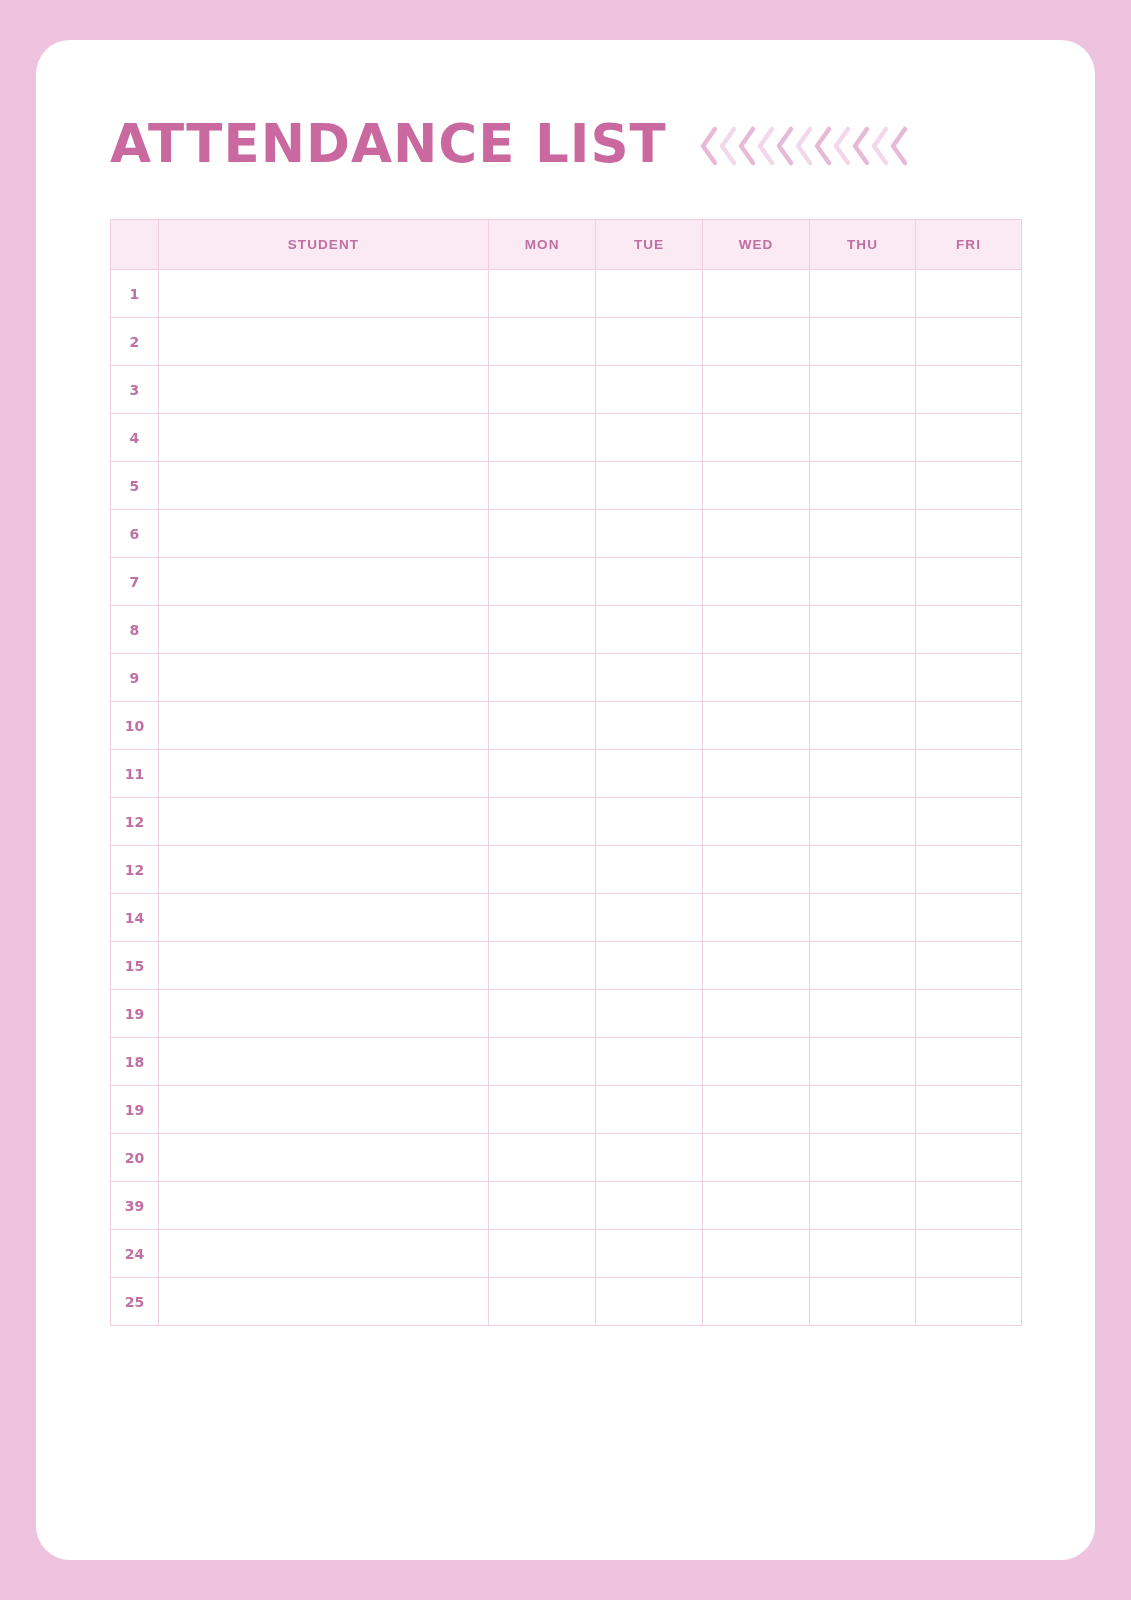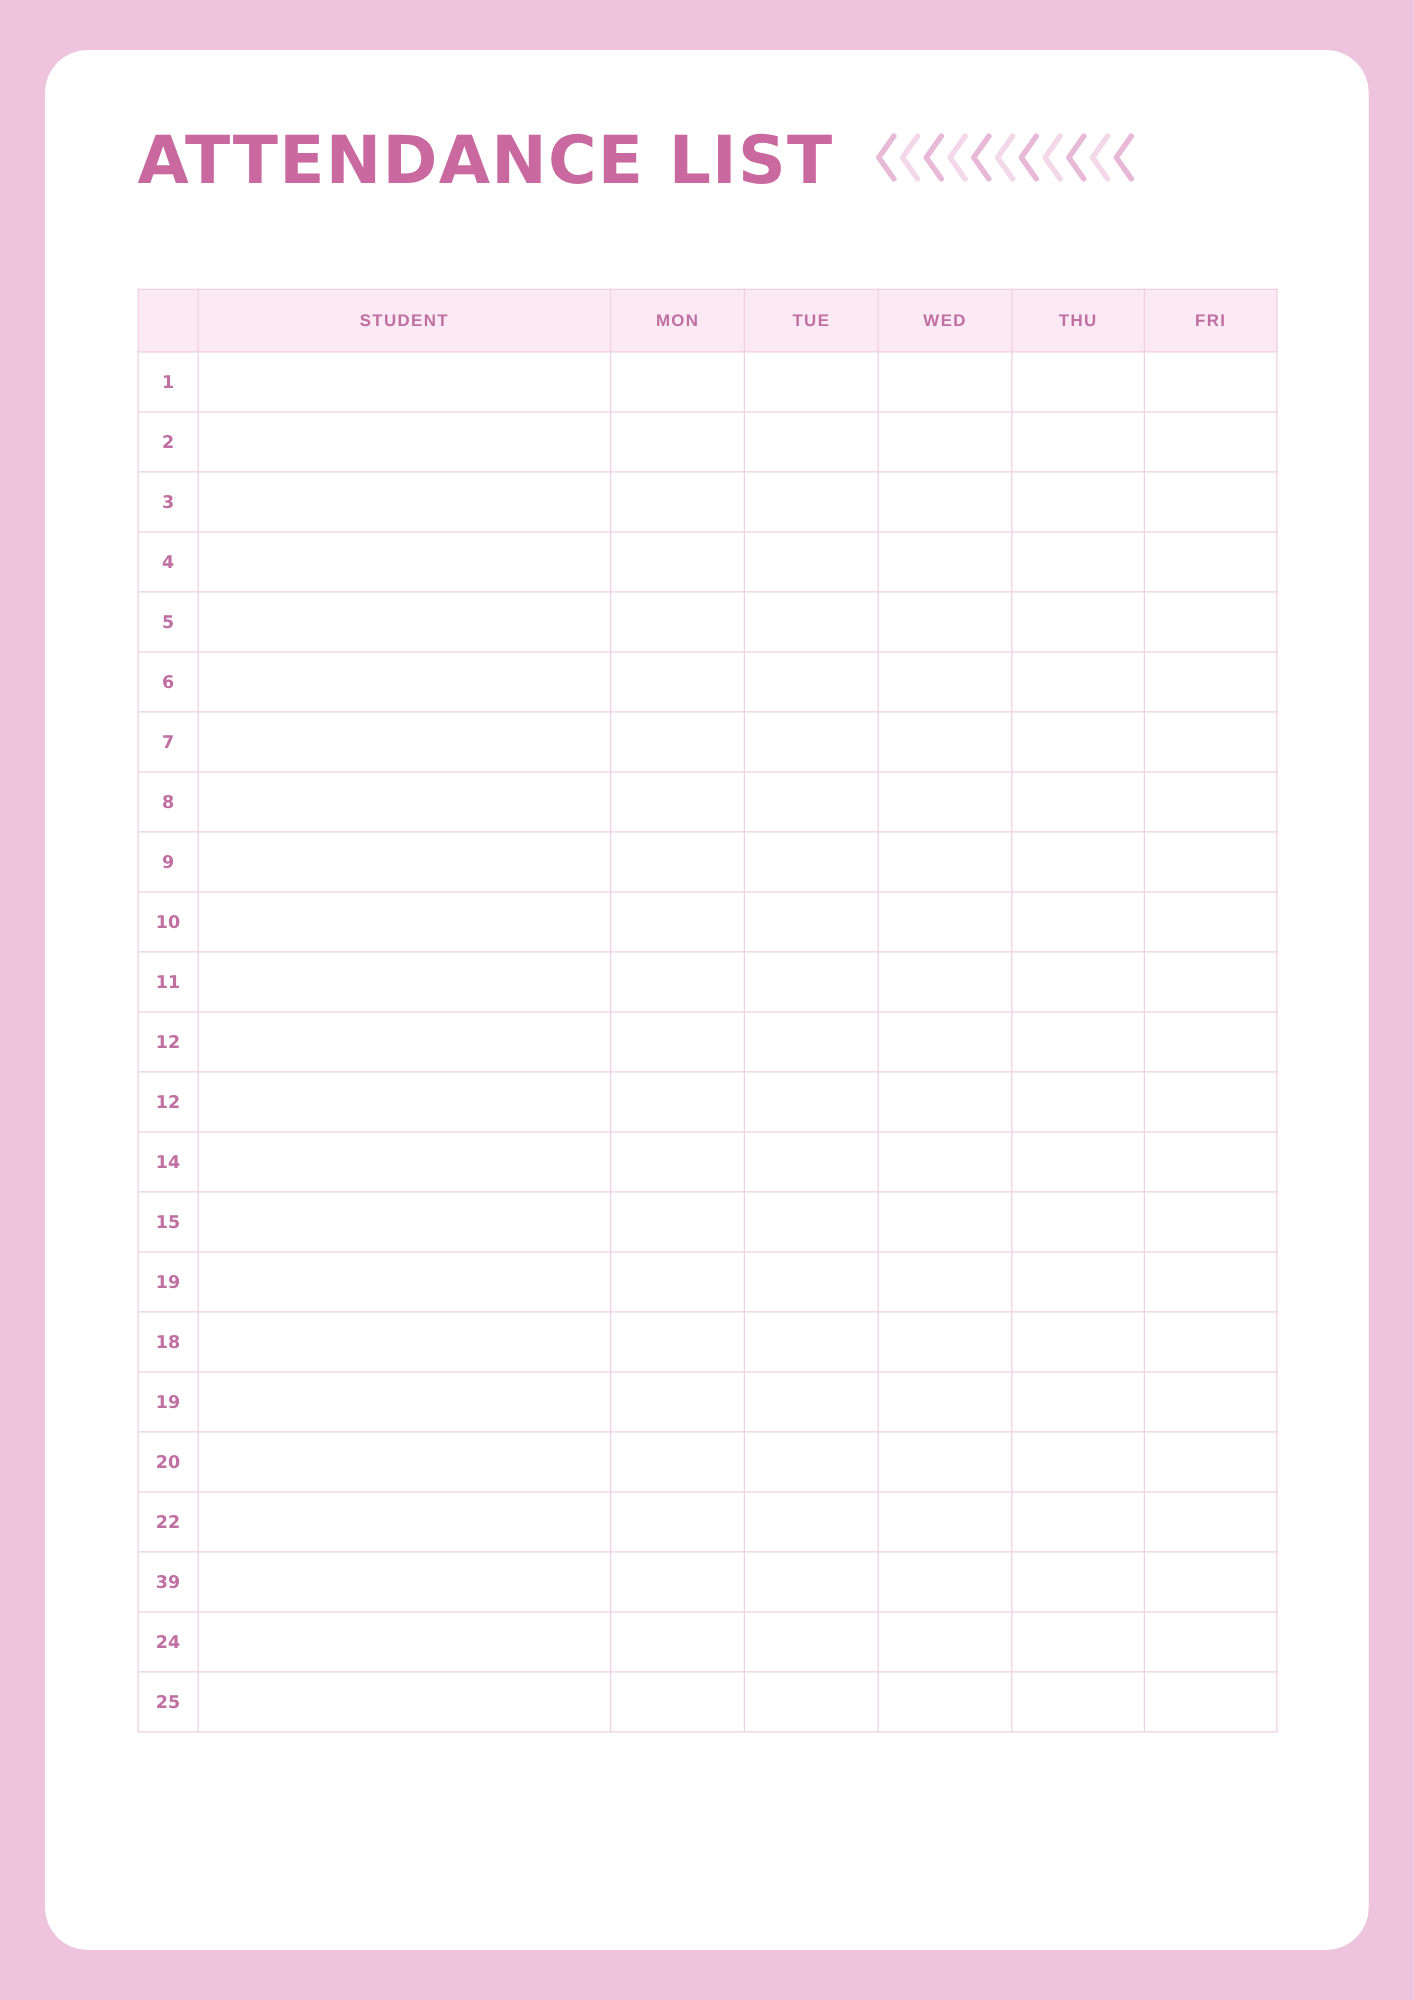--- a/index.html
+++ b/index.html
@@ -22,21 +22,21 @@
     background: #ffffff;
     border-radius: 34px;
   }
   .header {
     position: absolute;
     left: 74px;
     top: 58px;
     width: 912px;
     height: 90px;
     display: flex;
-    align-items: flex-start;
+    align-items: center;
   }
   .title {
     font-size: 53px;
     font-weight: bold;
     letter-spacing: 1px;
     color: #c9699f;
     white-space: nowrap;
     font-family: "DejaVu Sans", sans-serif;
   }
   .chevrons {
@@ -53,21 +53,20 @@
   .table-wrap {
     position: absolute;
     left: 74px;
     top: 179px;
     width: 912px;
   }
   table.attendance {
     border-collapse: collapse;
     width: 912px;
     table-layout: fixed;
-    margin-top: 12px;
   }
   table.attendance col.c-num   { width: 46px; }
   table.attendance col.c-stu   { width: 318px; }
   table.attendance col.c-day   { width: 103px; }
   table.attendance col.c-day2  { width: 102px; }
 
   table.attendance th,
   table.attendance td {
     border: 1px solid #f0cfe3;
     padding: 0;
@@ -331,29 +330,20 @@
           <tr>
             <td class="num">20</td>
             <td class="cell"></td>
             <td class="cell"></td>
             <td class="cell"></td>
             <td class="cell"></td>
             <td class="cell"></td>
             <td class="cell"></td>
           </tr>
           <tr>
-            <td class="num">22</td>
-            <td class="cell"></td>
-            <td class="cell"></td>
-            <td class="cell"></td>
-            <td class="cell"></td>
-            <td class="cell"></td>
-            <td class="cell"></td>
-          </tr>
-          <tr>
             <td class="num">39</td>
             <td class="cell"></td>
             <td class="cell"></td>
             <td class="cell"></td>
             <td class="cell"></td>
             <td class="cell"></td>
             <td class="cell"></td>
           </tr>
           <tr>
             <td class="num">24</td>

